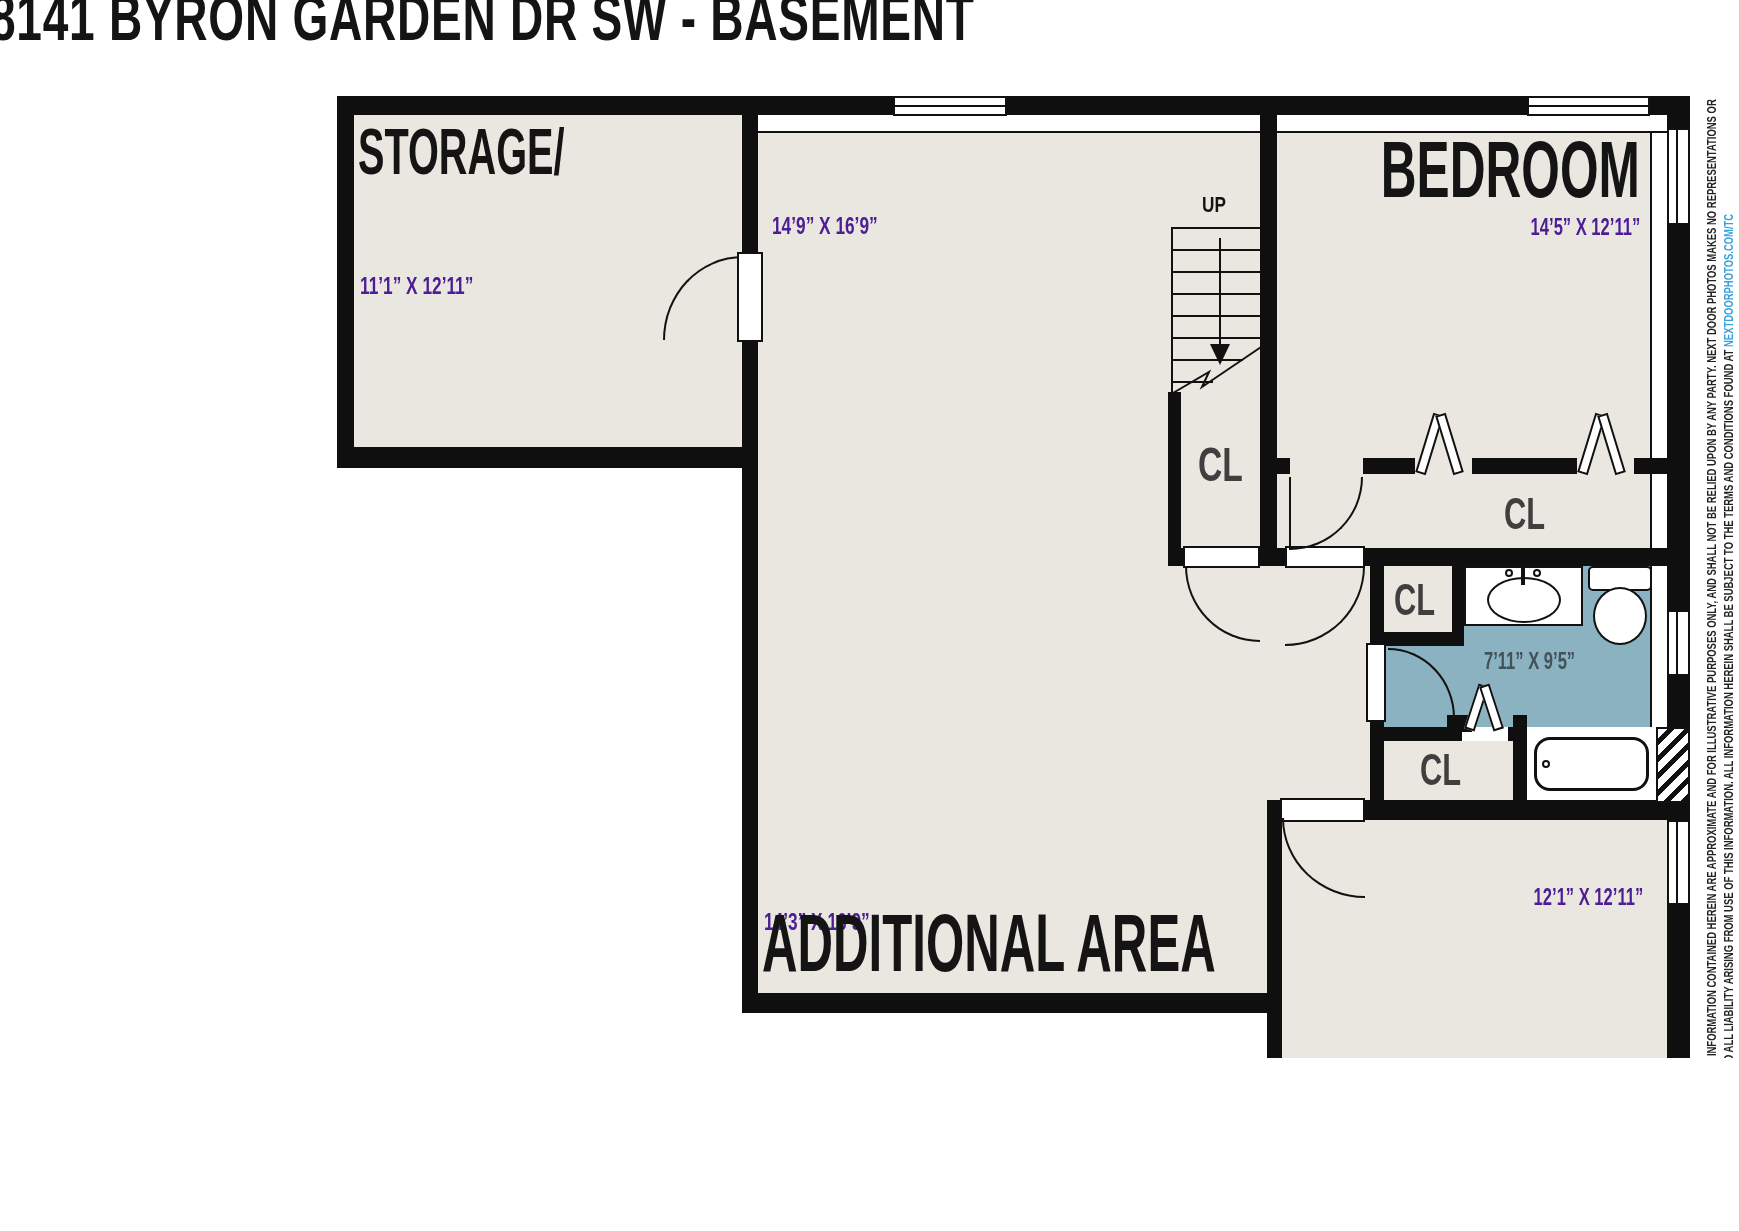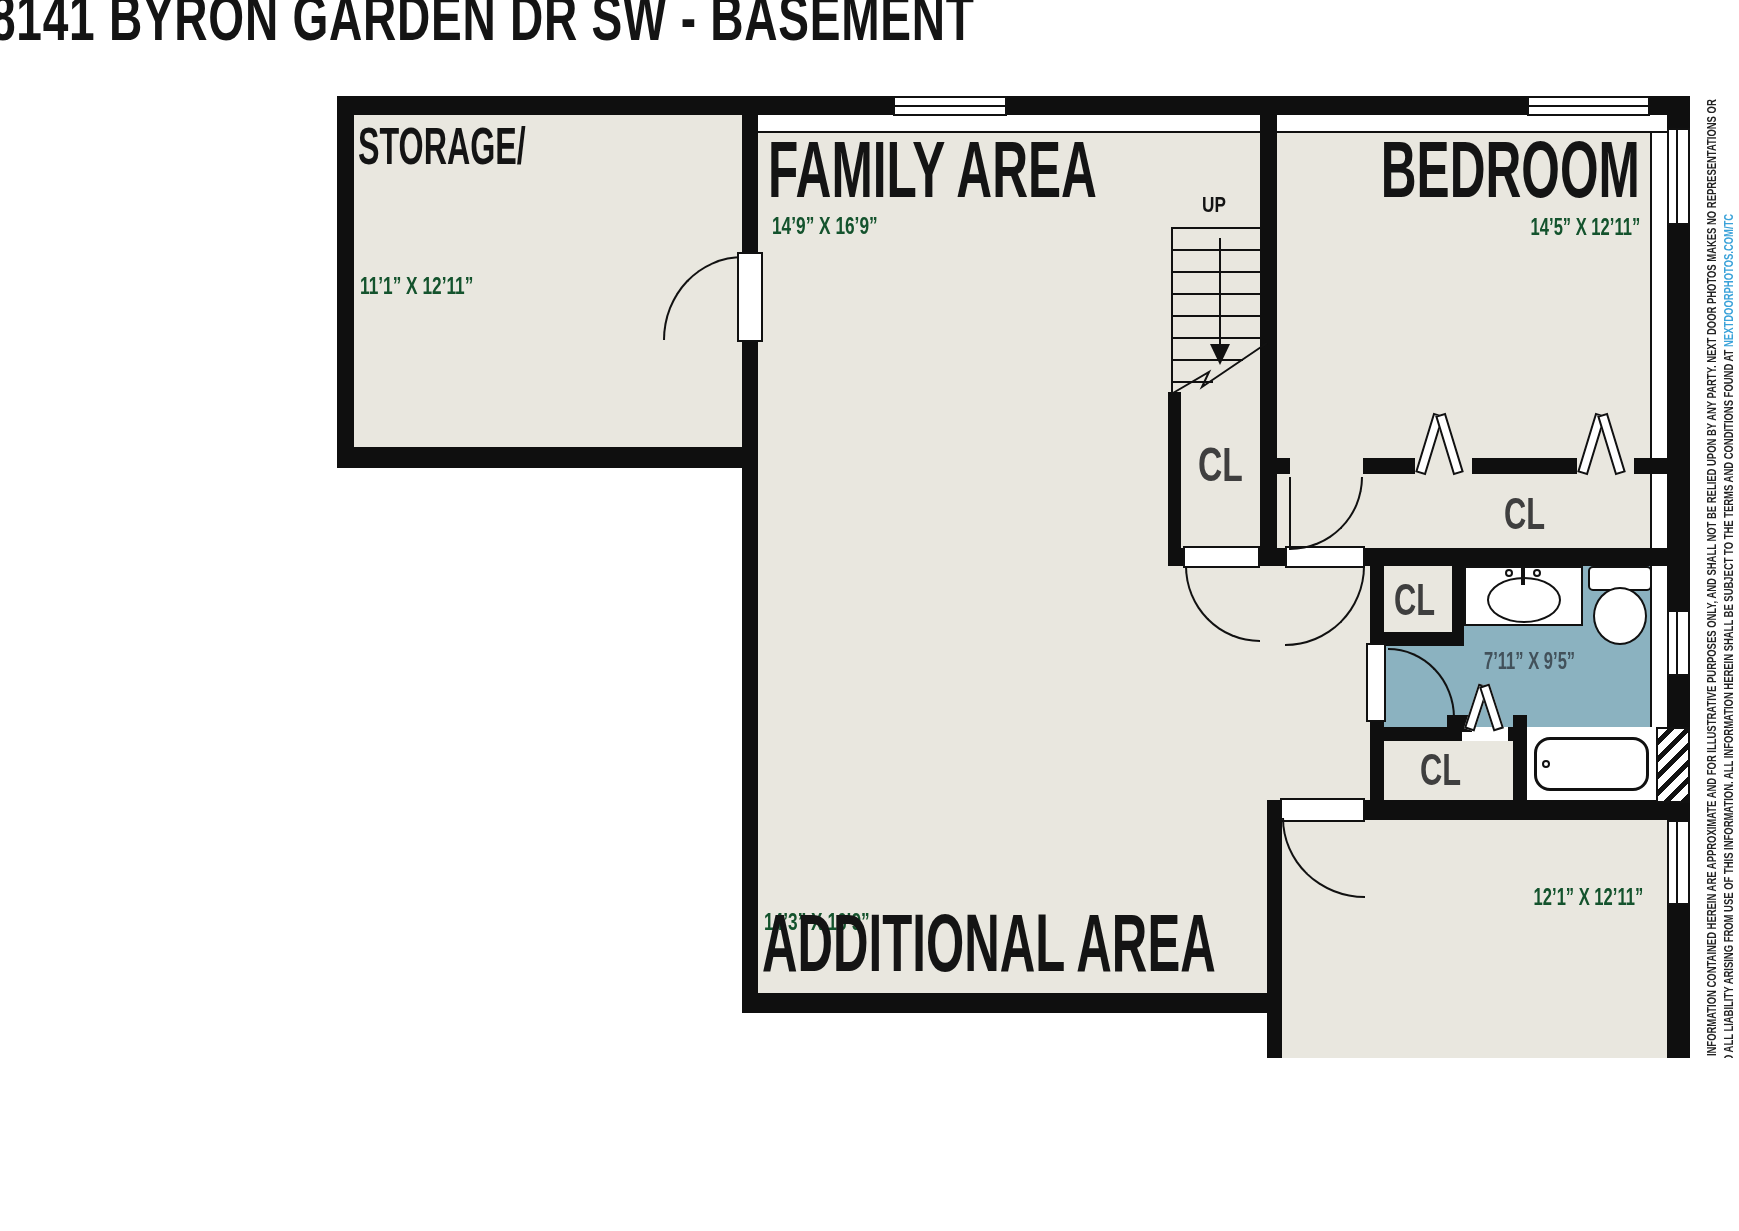--- a/index.html
+++ b/index.html
@@ -22,21 +22,21 @@
   .arc{position:absolute;box-sizing:border-box;}
   .arc-tl{border-top:2px solid #111;border-left:2px solid #111;border-top-left-radius:100% 100%;}
   .arc-tr{border-top:2px solid #111;border-right:2px solid #111;border-top-right-radius:100% 100%;}
   .arc-bl{border-bottom:2px solid #111;border-left:2px solid #111;border-bottom-left-radius:100% 100%;}
   .arc-br{border-bottom:2px solid #111;border-right:2px solid #111;border-bottom-right-radius:100% 100%;}
   .bf{position:absolute;width:11px;background:#fff;border:2px solid #111;box-sizing:border-box;}
   .tread{position:absolute;background:#111;height:2px;}
   .lbl{position:absolute;font-weight:bold;color:#141414;white-space:nowrap;line-height:1;}
   .cond{display:inline-block;transform-origin:0 0;}
   .condR{display:inline-block;transform-origin:100% 0;}
-  .dim{color:#14532d;}
+  .dim{color:#4c1d95;}
   .hatch{position:absolute;box-sizing:border-box;border:2px solid #111;
          background:repeating-linear-gradient(135deg,#fff 0 7px,#111 7px 12px);}
   #disclaimer{position:absolute;left:1704px;top:1243px;width:1340px;
               transform:rotate(-90deg) scaleX(0.70);transform-origin:0 0;
               font-weight:bold;font-size:13.5px;line-height:16.5px;color:#222;white-space:nowrap;}
 </style>
 </head>
 <body>
 
 <div id="canvas">
@@ -138,30 +138,27 @@
   <div class="abs" style="left:1464px;top:566px;width:119px;height:60px;background:#fff;border:2px solid #111;box-sizing:border-box;"></div>
   <div class="abs" style="left:1487px;top:577px;width:74px;height:46px;background:#fff;border:2px solid #111;border-radius:50%;box-sizing:border-box;"></div>
   <div class="abs" style="left:1521px;top:568px;width:4px;height:17px;background:#111;"></div>
   <div class="abs" style="left:1505px;top:569px;width:8px;height:8px;background:#fff;border:2px solid #111;border-radius:50%;box-sizing:border-box;"></div>
   <div class="abs" style="left:1533px;top:569px;width:8px;height:8px;background:#fff;border:2px solid #111;border-radius:50%;box-sizing:border-box;"></div>
   <div class="abs" style="left:1588px;top:566px;width:64px;height:25px;background:#fff;border:2px solid #111;border-radius:5px;box-sizing:border-box;"></div>
   <div class="abs" style="left:1593px;top:587px;width:54px;height:58px;background:#fff;border:2px solid #111;border-radius:50%;box-sizing:border-box;"></div>
   <div class="abs" style="left:1534px;top:737px;width:115px;height:54px;background:#fff;border:3px solid #111;border-radius:16px;box-sizing:border-box;"></div>
   <div class="abs" style="left:1542px;top:760px;width:8px;height:8px;background:#fff;border:2px solid #111;border-radius:50%;box-sizing:border-box;"></div>
 
-  <div class="lbl" style="left:358px;top:120px;font-size:52px;">
+  <div class="lbl" style="left:358px;top:120px;font-size:64px;">
     <div><span class="cond" style="transform:scaleX(0.62);">STORAGE/</span></div>
   </div>
   <div class="lbl dim" style="left:360px;top:274px;font-size:24px;">
     <span class="cond" style="transform:scaleX(0.72);">11’1” X 12’11”</span>
   </div>
 
-  <div class="lbl" style="left:768px;top:130px;font-size:80px;">
-    <span class="cond" style="transform:scaleX(0.62);">FAMILY AREA</span>
-  </div>
   <div class="lbl dim" style="left:772px;top:214px;font-size:24px;">
     <span class="cond" style="transform:scaleX(0.72);">14’9” X 16’9”</span>
   </div>
 
   <div class="lbl" style="right:99px;top:130px;font-size:80px;">
     <span class="condR" style="transform:scaleX(0.62);">BEDROOM</span>
   </div>
   <div class="lbl dim" style="right:99px;top:216px;font-size:23px;">
     <span class="condR" style="transform:scaleX(0.72);">14’5” X 12’11”</span>
   </div>

